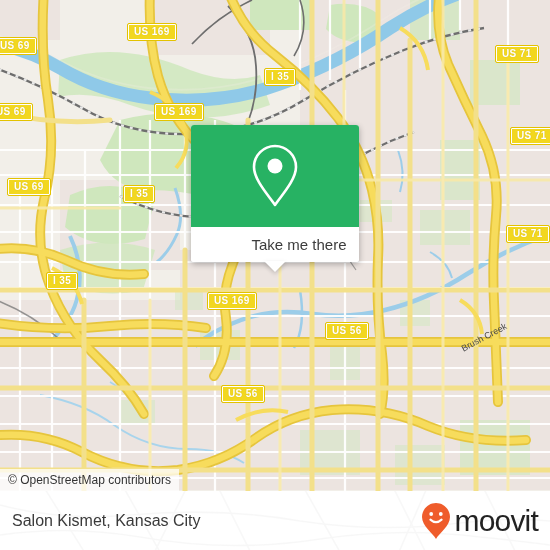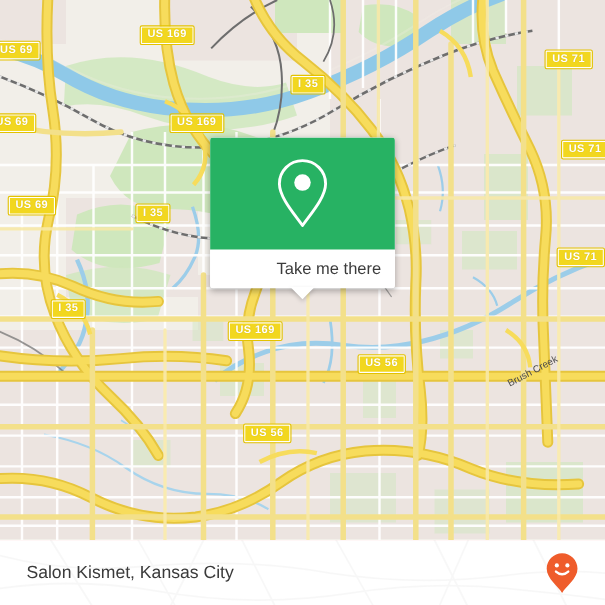--- a/index.html
+++ b/index.html
@@ -120,21 +120,21 @@
   #footer {
     position: absolute;
     left: 0;
     top: 491px;
     width: 550px;
     height: 59px;
     background: #ffffff;
     display: flex;
     align-items: center;
     justify-content: space-between;
-    padding: 0 24px;
+    padding: 0 12px;
     box-sizing: border-box;
     overflow: hidden;
   }
   #footer-watermark {
     position: absolute;
     left: 0; top: 0;
     width: 550px; height: 59px;
     opacity: 0.06;
     pointer-events: none;
   }
@@ -352,20 +352,23 @@
           <path d="M26 3 C14.4 3 5 12.4 5 24 C5 37 20 53 26 62 C32 53 47 37 47 24 C47 12.4 37.6 3 26 3 Z" fill="none" stroke="#ffffff" stroke-width="2.6" stroke-linejoin="round"></path>
           <circle cx="26" cy="23" r="7.5" fill="#ffffff"></circle>
         </svg>
       </div>
       <div id="callout-bottom">
         <span id="callout-label">Take me there</span>
       </div>
     </div>
     <div id="callout-tail"></div>
 
+    <div id="attribution">
+      <span>© OpenStreetMap contributors</span>
+    </div>
   </div>
 
   <div id="footer">
     <svg id="footer-watermark" viewBox="0 0 550 59">
       <g stroke="#8a8a8a" stroke-width="1.6" fill="none">
         <path d="M0 14 q60 16 130 10 q90 -8 170 6 q80 12 160 2 q50 -6 90 -2"></path>
         <path d="M0 44 q70 -10 140 2 q90 16 180 2 q80 -12 160 -2 q40 4 70 8"></path>
         <path d="M40 -10 L90 70"></path>
           <path d="M120 -10 L165 70"></path>
         <path d="M215 -10 L255 70"></path>
@@ -379,16 +382,17 @@
 
     <div id="place-title">Salon Kismet, Kansas City</div>
 
     <div id="brand">
       <svg width="30" height="38" viewBox="0 0 30 38">
         <path d="M15 1 C7.3 1 1 7.3 1 15 C1 24 12 31.5 15 37 C18 31.5 29 24 29 15 C29 7.3 22.7 1 15 1 Z" fill="#ef5c2b"></path>
         <circle cx="10.2" cy="12" r="1.9" fill="#ffffff"></circle>
         <circle cx="19.8" cy="12" r="1.9" fill="#ffffff"></circle>
         <path d="M9.4 17.6 q5.6 5 11.2 0" stroke="#ffffff" stroke-width="2.1" fill="none" stroke-linecap="round"></path>
       </svg>
+      <span id="brand-word">moovit</span>
     </div>
   </div>
 
 </div>
 
 </body></html>

